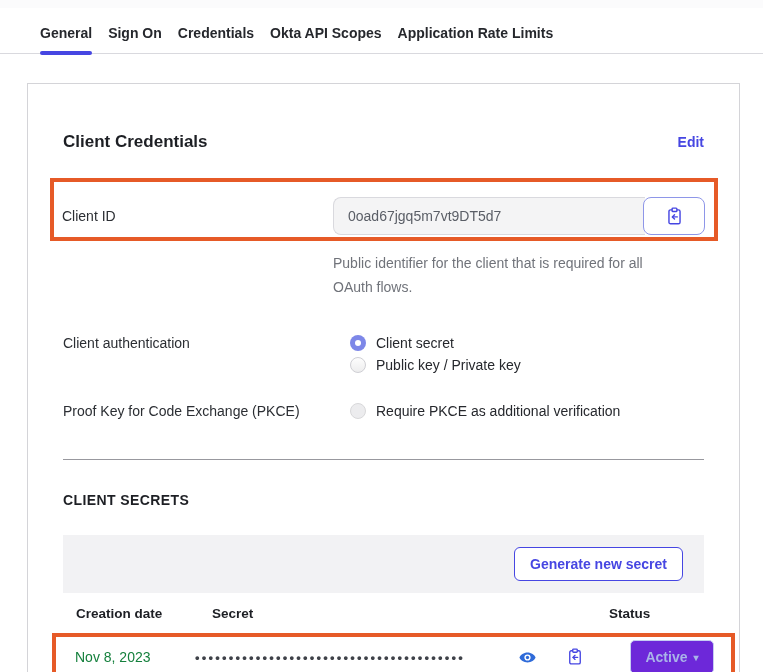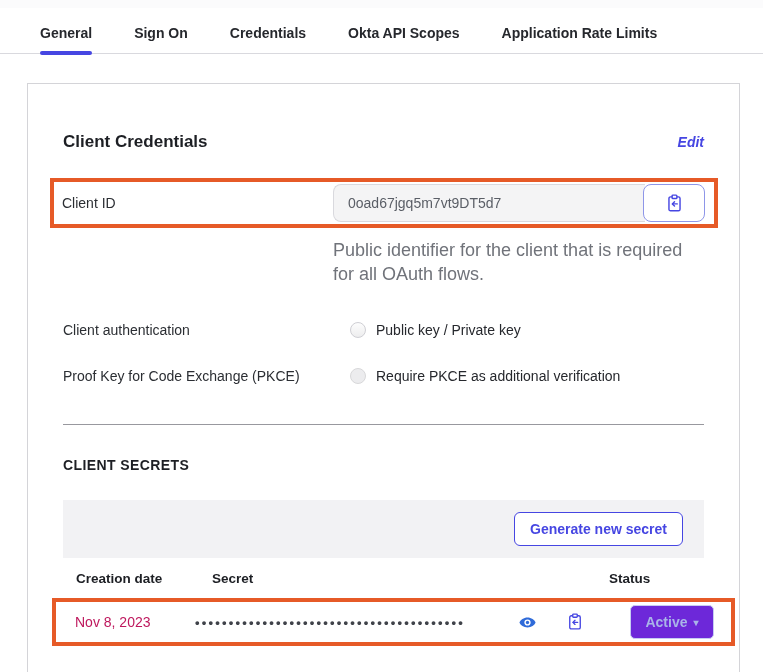--- a/index.html
+++ b/index.html
@@ -1,52 +1,52 @@
 <!DOCTYPE html>
 <html><head>
 <meta charset="utf-8">
 <style>
   * { margin:0; padding:0; box-sizing:border-box; }
   html,body { width:763px; height:672px; overflow:hidden; background:#fff;
               font-family:"Liberation Sans", sans-serif; color:#26282d; }
 
   
   .topstrip { height:8px; background:#fbfbfc; }
-  .tabs { display:flex; gap:42px; padding-left:40px; border-bottom:1px solid #d9d9de; }
+  .tabs { display:flex; gap:16px; padding-left:40px; border-bottom:1px solid #d9d9de; }
   .tab { position:relative; padding:17px 0 12px; font-size:14px; font-weight:700;
          color:#26282d; cursor:pointer; white-space:nowrap; }
   .tab.active::after { content:""; position:absolute; left:0; right:0; bottom:-2px;
          height:4px; border-radius:2px; background:#4646E2; }
 
   
   .card { width:713px; margin:29px 0 0 27px; height:640px;
           background:#fff; border:1px solid #d4d4d8; padding:0 35px; }
 
   .section-head { display:flex; justify-content:space-between; align-items:center;
                   margin-top:48px; }
   .section-title { font-size:17px; font-weight:700; color:#1d1f24; }
-  .edit-link { font-size:14px; font-weight:700; color:#4646E2; cursor:pointer;font-style:italic; }
+  .edit-link { font-size:14px; font-weight:700; color:#4646E2; cursor:pointer; }
 
   
   .hl { border:4px solid #E65A27; }
 
   
   .cid-box { display:flex; align-items:center; margin:26px -14px 0 -13px;
-             padding:2px 9px 2px 8px; }
+             padding:15px 9px 2px 8px; }
   .field-label { width:271px; font-size:14px; color:#2b2e33; flex:none; }
   .cid-group { flex:1; display:flex; align-items:stretch; }
   .cid-input { flex:1; height:38px; background:#f4f4f5; border:1px solid #d9d9de;
                border-right:none; border-radius:8px 0 0 8px; font-size:14px;
                color:#5a5e66; padding:0 14px;
                font-family:"Liberation Sans", sans-serif; }
   .copy-btn { width:62px; height:38px; background:#fff; border:1px solid #8e96e8;
               border-radius:8px; margin-left:-2px; display:flex; align-items:center;
               justify-content:center; cursor:pointer; }
 
-  .help-text { margin:10px 0 0 270px; max-width:352px; font-size:18px;
+  .help-text { margin:10px 0 0 270px; max-width:352px; font-size:14px;
                line-height:24px; color:#70737a; }
 
   
   .form-row { display:flex; margin-top:36px;gap:16px; }
   .form-row.pkce { margin-top:30px; }
   .choice-col { display:flex; flex-direction:column; gap:6px; }
   .choice { display:flex; align-items:center; gap:10px; cursor:pointer; }
   .choice-label { font-size:14px; color:#26282d; }
   .radio { width:16px; height:16px; border-radius:50%; flex:none; }
   .radio.checked { background:#7D87E8; position:relative; }
@@ -69,21 +69,21 @@
              cursor:pointer; font-family:"Liberation Sans", sans-serif;margin-left:39px; }
 
   .tbl-head { display:flex; padding:13px 0 12px 13px; font-size:13.5px;
               font-weight:700; color:#1d1f24;gap:16px; }
   .col-date { width:120px; flex:none; }
   .col-secret { flex:1; }
   .col-status { width:95px; flex:none; }
 
   .row-box { display:flex; align-items:center; margin:0 -31px 0 -11px;
              padding:3px 6px 3px 19px; background:#fff; }
-  .cell-date { width:120px; flex:none; font-size:14px; color:#be185d; }
+  .cell-date { width:120px; flex:none; font-size:14px; color:#15803d; }
   .cell-secret { flex:1; display:flex; align-items:center; }
   .dots { width:322px; font-size:13px; font-weight:700; letter-spacing:2.2px;
           color:#3f4249; white-space:nowrap; overflow:hidden; }
   .eye { margin-left:2px; display:flex; cursor:pointer; }
   .clip2 { margin-left:30px; display:flex; cursor:pointer; }
   .status-btn { width:84px; height:34px; background:#6d28d9; border:1px solid #c6cdf2;
                 border-radius:5px; color:#a9b4e8; font-weight:700; font-size:14px;
                 display:flex; align-items:center; justify-content:center; gap:6px;
                 cursor:pointer; font-family:"Liberation Sans", sans-serif; }
   .status-caret { font-size:10px; }
@@ -123,20 +123,24 @@
         </span>
       </button>
     </div>
   </div>
 
   <div class="help-text">Public identifier for the client that is required for all OAuth flows.</div>
 
   <div class="form-row">
     <div class="field-label">Client authentication</div>
     <div class="choice-col">
+      <label class="choice">
+        <span class="radio checked"></span>
+        <span class="choice-label">Client secret</span>
+      </label>
       <label class="choice">
         <span class="radio unchecked"></span>
         <span class="choice-label">Public key / Private key</span>
       </label>
     </div>
   </div>
 
   <div class="form-row pkce">
     <div class="field-label">Proof Key for Code Exchange (PKCE)</div>
     <label class="choice" style="align-items:flex-start;">

